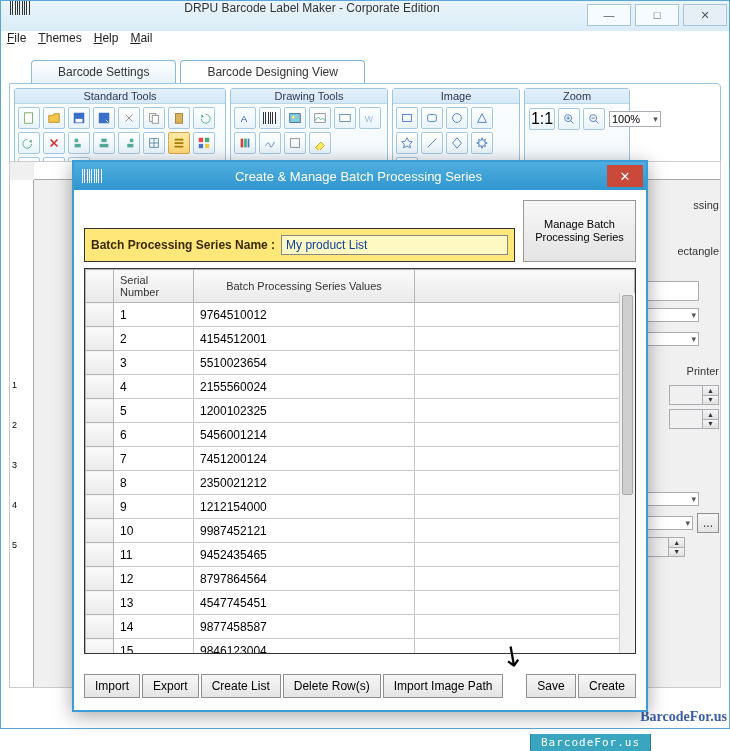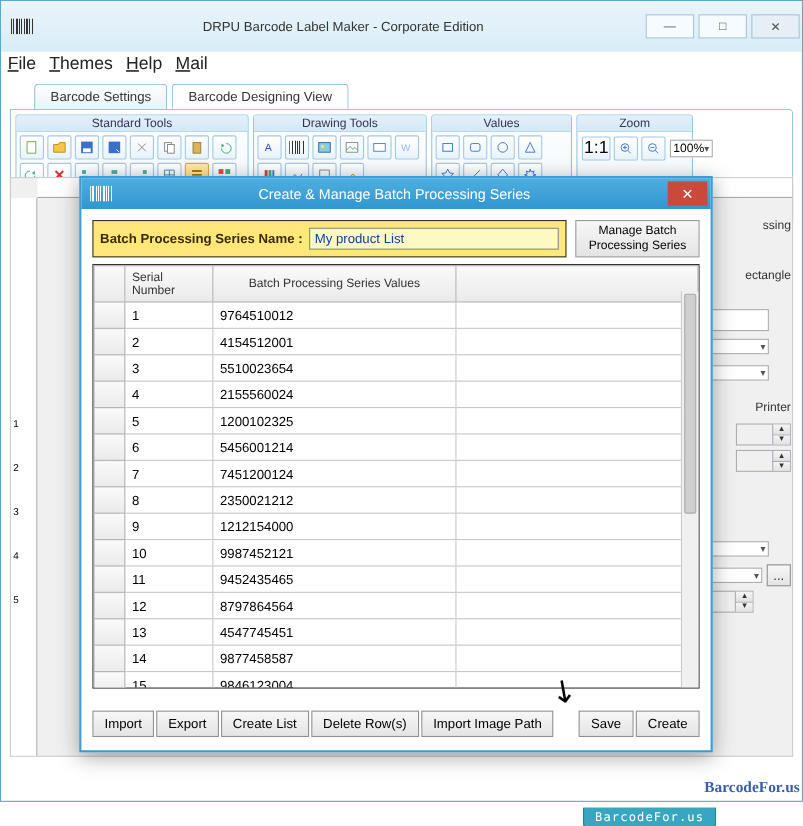--- a/index.html
+++ b/index.html
@@ -1,51 +1,51 @@
 <!DOCTYPE html>
 <html><head>
 <meta charset="utf-8">
 <style>
 * { box-sizing: border-box; margin: 0; padding: 0; font-family: "Segoe UI", Tahoma, sans-serif; }
 body { background: #fff; width: 730px; height: 751px; position: relative; overflow: hidden; }
 
 
 .main-window { width: 730px; height: 729px; border: 1px solid #5aa7d6; background: #fff; position: relative; }
-.titlebar { height: 46px; background: linear-gradient(#eaf4fb,#d9ecf7); display: flex; align-items: center; font-size: 12px; color: #333; }
+.titlebar { height: 30px; background: linear-gradient(#eaf4fb,#d9ecf7); display: flex; font-size: 12px; color: #333; }
 .titlebar .icon-area { width: 38px; display:flex; justify-content:center; }
 .barcode-icon { display:inline-block; width:20px; height:14px; background: repeating-linear-gradient(90deg,#333 0 1px,transparent 1px 2px,#333 2px 3px,transparent 3px 5px,#333 5px 6px,transparent 6px 7px); }
 .title-text { flex:1; text-align:center; }
 .win-btns { display:flex; }
 .win-btn { width:44px; height:22px; border:1px solid #a8c4d8; background:#f5fbff; margin:3px 2px; display:flex; align-items:center; justify-content:center; font-size:11px; color:#555; }
 .win-btn.close { background:#e6eff5; }
 
-.menubar { height:22px; display:flex; align-items:flex-end; padding:0 6px; gap:12px; font-size:16px; }
+.menubar { height:22px; display:flex; align-items:flex-start; padding:0 6px; gap:12px; font-size:12px; }
 .menubar span { text-decoration: underline; text-decoration-color: transparent; color:#222; cursor:default; }
 .menubar span:first-letter { text-decoration: underline; }
 .menubar .mi { border-bottom:1px solid transparent; }
 .menubar .mi u { text-decoration: underline; }
 
 .tabs-row { margin-top:4px; height:26px; display:flex; align-items:flex-end; padding-left:30px; gap:4px; }
-.tab { border:1px solid #8db8d9; border-bottom:none; border-radius:4px 4px 0 0; padding:4px 14px; font-size:12px; background:linear-gradient(#fdfefe,#e8f3fb); color:#333;text-align:right; }
+.tab { border:1px solid #8db8d9; border-bottom:none; border-radius:4px 4px 0 0; padding:4px 26px; font-size:12px; background:linear-gradient(#fdfefe,#e8f3fb); color:#333;text-align:right; }
 .tab.active { background:#fff; position:relative; z-index:2; border-color:#7fb4dc; }
 
 .ribbon-wrap { border:1px solid #9cc5e2; margin:0 8px; border-radius:0 4px 4px 4px; background:#fff; padding:4px; display:flex; gap:4px; }
 .ribbon-group { border:1px solid #9cc5e2; border-radius:3px; background:linear-gradient(#fdfeff,#f1f8fd); display:flex; flex-direction:column; }
 .group-title { text-align:center; font-size:11px; color:#335; padding:1px 0; background:linear-gradient(#e4f0fa,#d4e8f6); border-bottom:1px solid #b9d7eb; }
 .group-body { display:flex; flex-wrap:wrap; padding:3px; gap:3px; align-content:flex-start; }
 .rbtn { width:22px; height:22px; border:1px solid #a5c8e2; border-radius:2px; background:linear-gradient(#fff,#e8f3fb); display:flex; align-items:center; justify-content:center; }
 .rbtn svg { width:14px; height:14px; }
 .rbtn.sel { background:linear-gradient(#ffe9a8,#ffd873); border-color:#d6a84a; }
 .group-standard { width:212px; }
 .group-drawing { width:158px; }
 .group-shapes { width:128px; }
 .group-zoom { width:106px; }
 .zoom-body { padding:4px; display:flex; flex-direction:row; gap:4px; align-items:center; }
 .zoom-row1 { display:flex; gap:3px; }
-.zoom-sel { width:90px; border:1px solid #abadb3; font-size:11px; padding:1px 2px; background:#fff; display:flex; justify-content:space-between; align-items:center; }
+.zoom-sel { width:90px; border:1px solid #abadb3; font-size:11px; padding:1px 2px; background:#fff; display:flex; justify-content:space-between; align-items:center;gap:13px; }
 .zoom-sel .arrow { font-size:9px; color:#555; }
 
 .canvas-area { position:absolute; left:8px; right:8px; top:160px; bottom:40px; border:1px solid #ccc; background:#f0f0f0; }
 .ruler-h { position:absolute; top:0; left:24px; right:0; height:18px; background:#fff; border-bottom:1px solid #aaa; font-size:9px; }
 .ruler-v { position:absolute; top:18px; left:0; width:24px; bottom:0; background:#fff; border-right:1px solid #aaa; font-size:9px; }
 .ruler-v .tick { position:absolute; left:2px; }
 
 .right-clip { position:absolute; right:10px; top:190px; width:190px; font-size:11px; color:#333; }
 .right-clip .row { display:flex; align-items:center; gap:6px; margin:4px 0; height:20px; }
 .right-clip input, .right-clip select { border:1px solid #abadb3; height:20px; font-size:11px; background:#fff; }
@@ -59,21 +59,21 @@
 
 
 .modal { position:absolute; left:72px; top:160px; width:576px; border:2px solid #3b9dd5; background:#fff; box-shadow:0 4px 18px rgba(0,0,0,0.35); }
 .modal-title { height:28px; background:linear-gradient(#4faedf,#3096cf); display:flex; align-items:center; color:#fff; font-size:13px; }
 .modal-title .barcode-icon { margin:0 8px; filter:invert(1) brightness(2); }
 .modal-title .t { flex:1; text-align:center; }
 .modal-title .close { width:36px; height:22px; background:#c9493a; color:#fff; display:flex; align-items:center; justify-content:center; margin-right:3px; font-size:13px; }
 
 .modal-body { padding:10px; }
 .name-row { display:flex; gap:8px; align-items:stretch; margin-bottom:6px; }
-.name-box { flex:1; border:1px solid #333; background:#ffe77a; padding:6px; display:flex; align-items:center; gap:6px; }
+.name-box { flex:1; border:1px solid #333; background:#ffe77a; padding:6px; display:flex; align-items:center; gap:6px;margin-top:28px; }
 .name-box label { font-weight:bold; font-size:12px; color:#3a2a00; }
 .name-box input { flex:1; border:1px solid #888; background:#fef9c3; padding:2px 4px; font-size:12px; color:#1040a0; }
 .manage-btn { width:113px; border:1px solid #999; background:linear-gradient(#f7f7f7,#e4e4e4); font-size:11px; text-align:center; padding:3px 4px; display:flex; align-items:center; justify-content:center; line-height:1.2; }
 
 .table-wrap { border:1px solid #333; height:386px; position:relative; overflow:hidden; }
 table { border-collapse:collapse; width:100%; font-size:12px; }
 thead th { background:linear-gradient(#fafafa,#eaeaea); border:1px solid #b5b5b5; padding:4px 6px; font-weight:normal; font-size:11px; text-align:center; color:#333; }
 thead th:first-child { width:28px; }
 thead th:nth-child(2) { width:80px; text-align:left; }
 thead th:nth-child(3) { text-align:center; }
@@ -285,21 +285,21 @@
           </div>
         <div class="rbtn">
             <svg viewBox="0 0 16 16">
               <path d="M3 13l6-6 4 4-6 6z" fill="#fe6" stroke="#c90"></path>
             </svg>
           </div>
       </div>
     </div>
 
     <div class="ribbon-group group-shapes">
-      <div class="group-title">Values</div>
+      <div class="group-title">Image</div>
       <div class="group-body">
         <div class="rbtn">
             <svg viewBox="0 0 16 16">
               <rect x="3" y="4" width="10" height="8" fill="none" stroke="#47c"></rect>
             </svg>
           </div>
         <div class="rbtn">
             <svg viewBox="0 0 16 16">
               <rect x="3" y="4" width="10" height="8" rx="2" fill="none" stroke="#47c"></rect>
             </svg>

